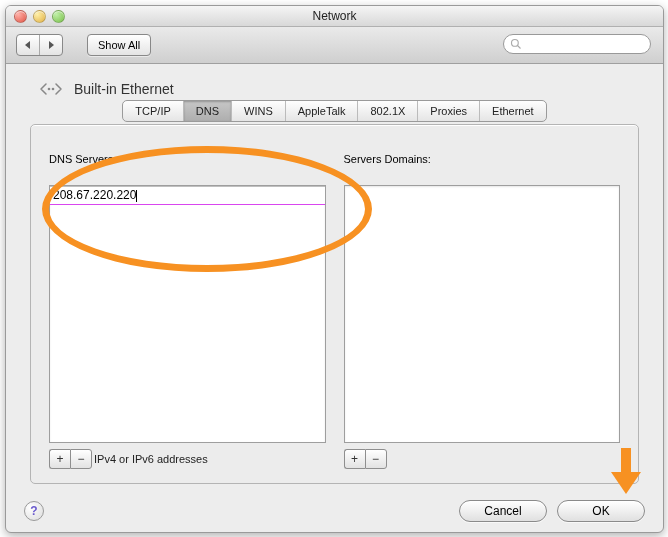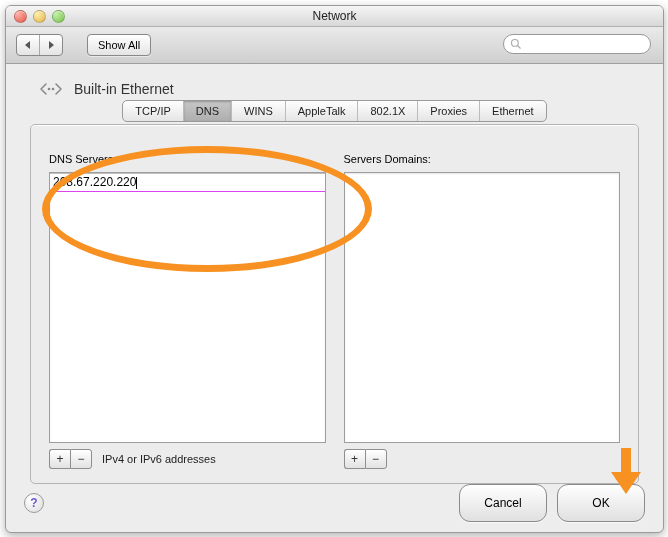--- a/index.html
+++ b/index.html
@@ -167,21 +167,21 @@
     gap: 18px;
   }
   .col {
     flex: 1;
     display: flex;
     flex-direction: column;
   }
   .col-label {
     font-size: 11px;
     color: #000;
-    margin-bottom: 7px;
+    margin-bottom: 20px;
   }
   .listbox {
     flex: 1;
     border: 1px solid #9e9e9e;
     background: #fff;
     box-shadow: inset 0 1px 2px rgba(0,0,0,0.1);
     font-size: 12px;
     overflow: hidden;
   }
   .row {
@@ -213,21 +213,21 @@
     background: linear-gradient(to bottom,#ffffff,#e2e2e2);
     display: flex;
     align-items: center;
     justify-content: center;
     font-size: 12px;
     color: #333;
   }
   .sqbtn:first-of-type { border-right: none; border-radius: 3px 0 0 3px; }
   .sqbtn:nth-of-type(2) { border-radius: 0 3px 3px 0; }
   .hint {
-    margin-left: 10px;
+    margin-left: 2px;
     font-size: 11px;
     color: #222;
   }
   .footer {
     position: absolute;
     bottom: 10px;
     left: 18px;
     right: 18px;
     display: flex;
     align-items: center;
@@ -251,21 +251,21 @@
   .push-btn {
     min-width: 62px;
     height: 20px;
     border: 1px solid #8a8a8a;
     border-radius: 11px;
     background: linear-gradient(to bottom,#ffffff,#e0e0e0);
     font-size: 12px;
     display: flex;
     align-items: center;
     justify-content: center;
-    padding: 8px 12px;
+    padding: 0 12px;
     box-shadow: 0 1px 0 rgba(255,255,255,0.6), inset 0 1px 0 #fff;
   }
   
   .orange-ellipse {
     position: absolute;
     left: 36px;
     top: 140px;
     width: 316px;
     height: 112px;
     border: 7px solid #f79122;

